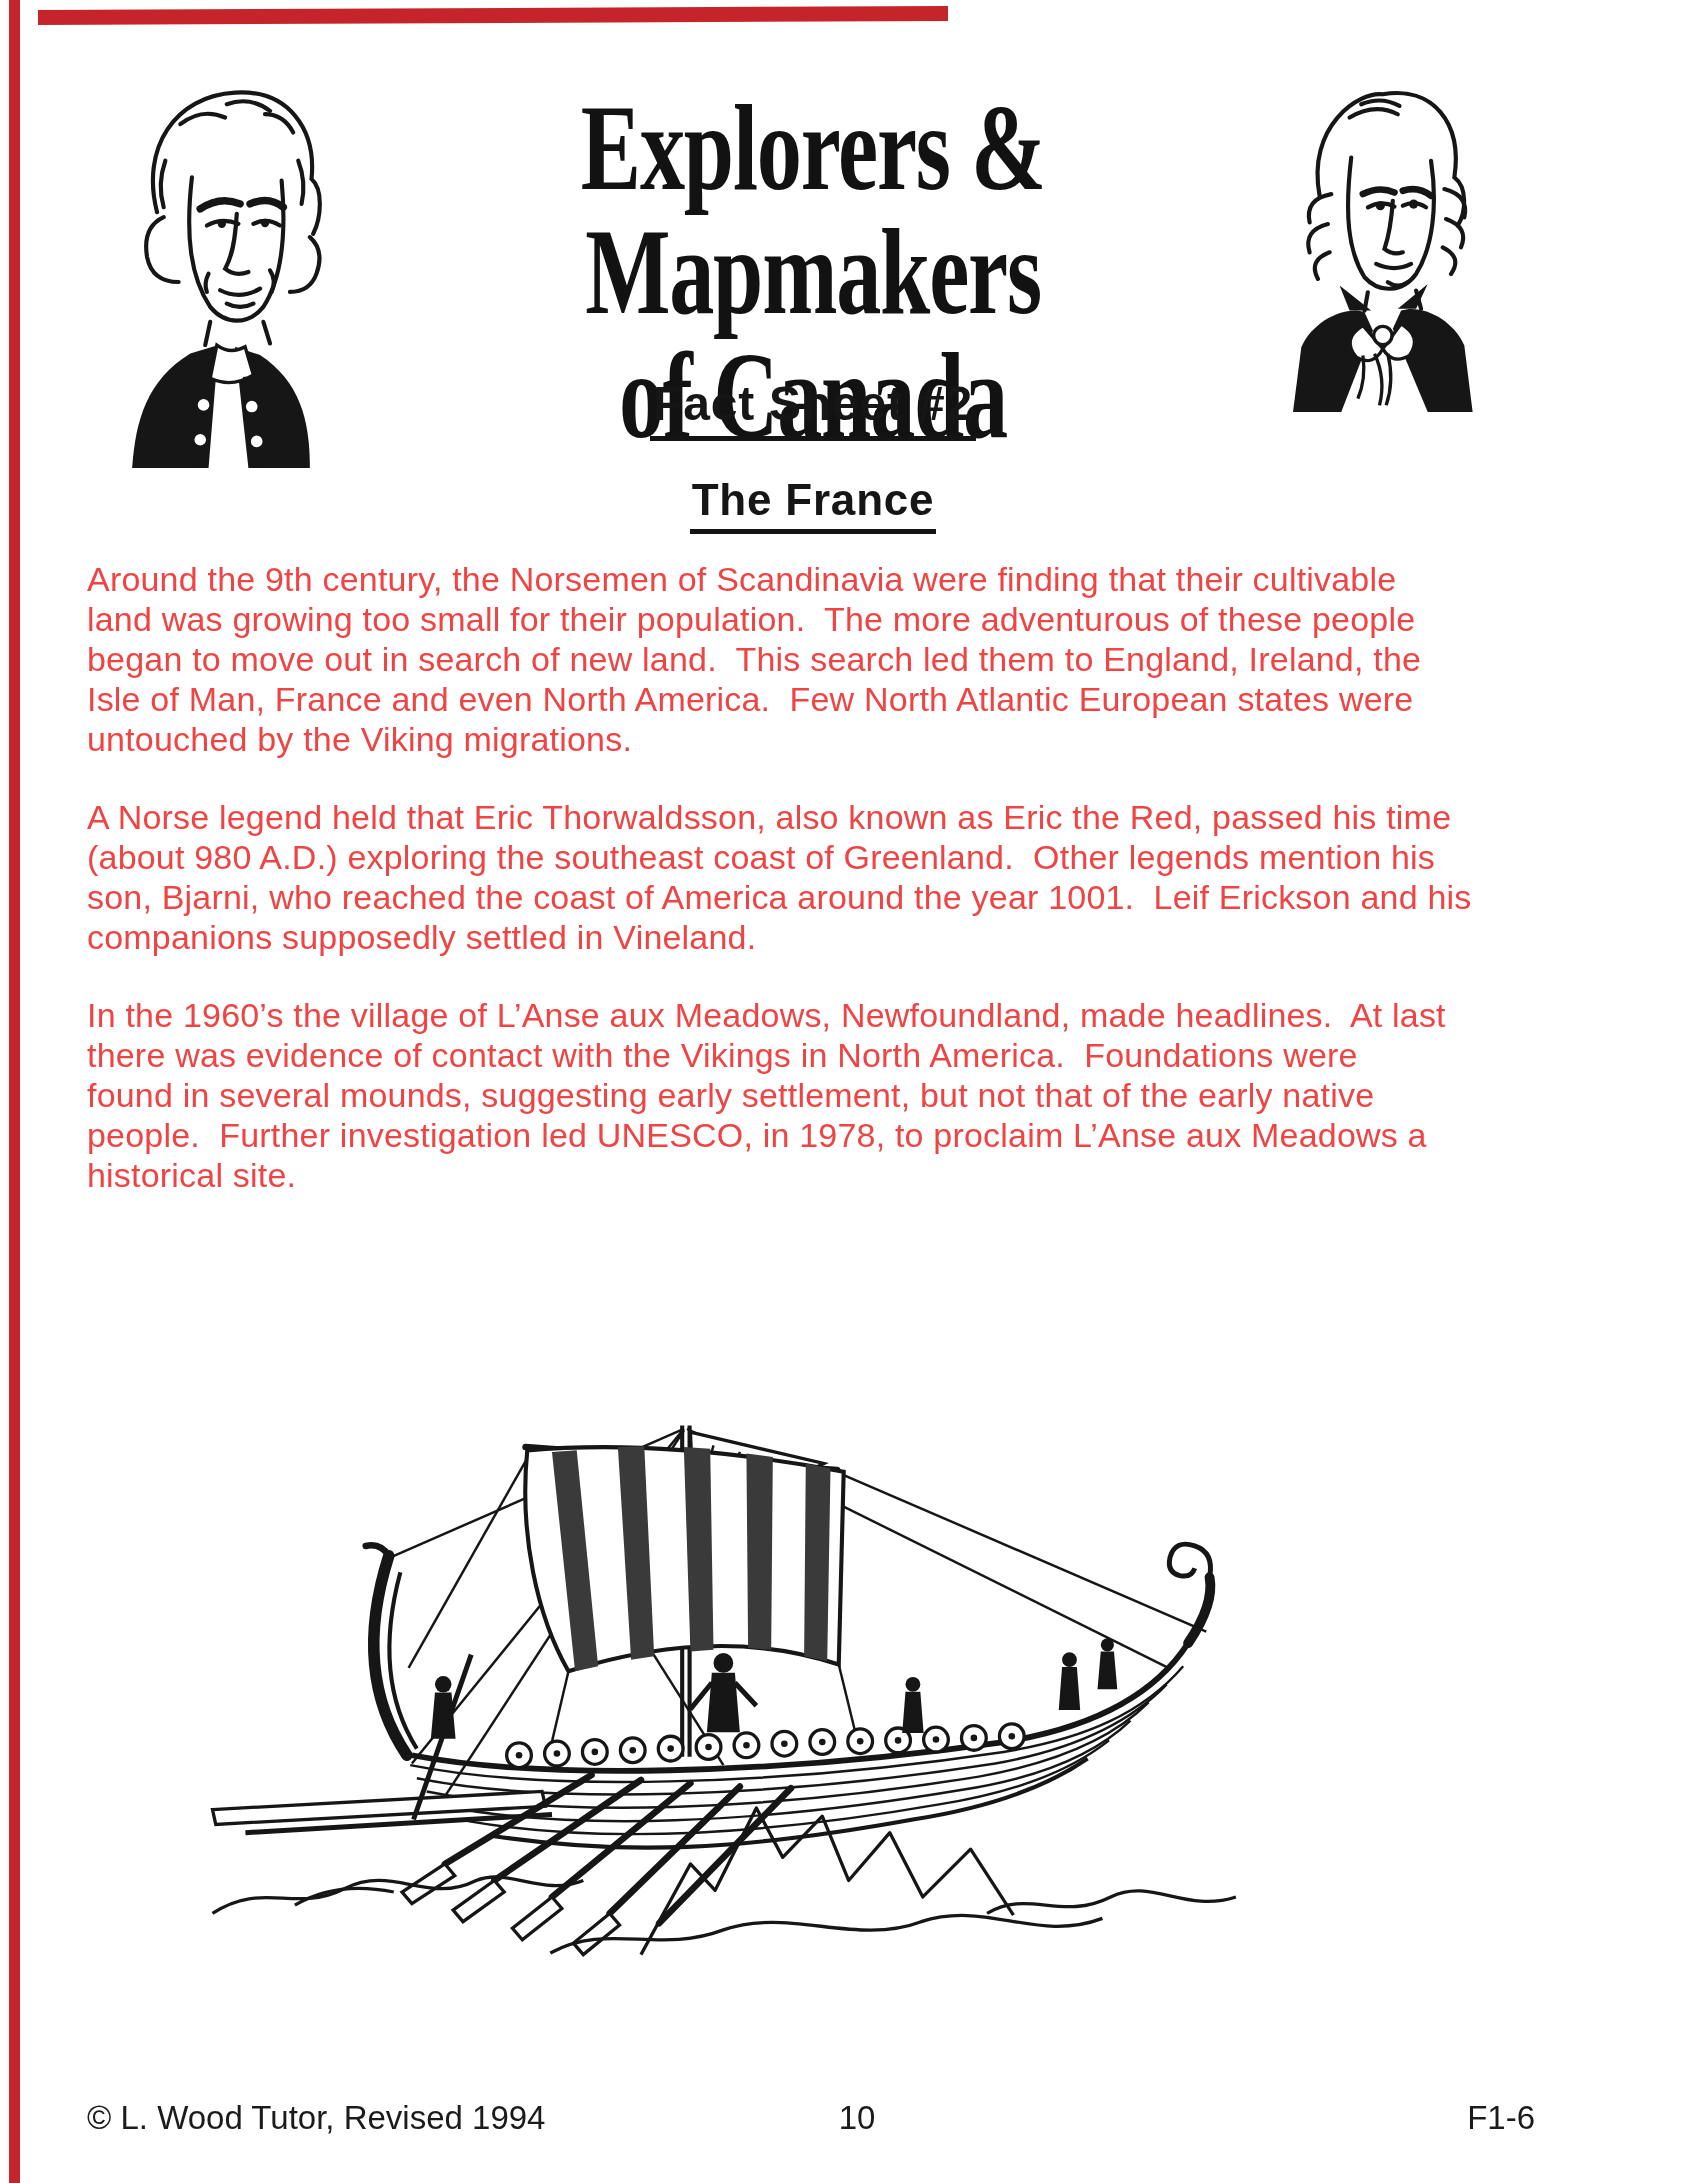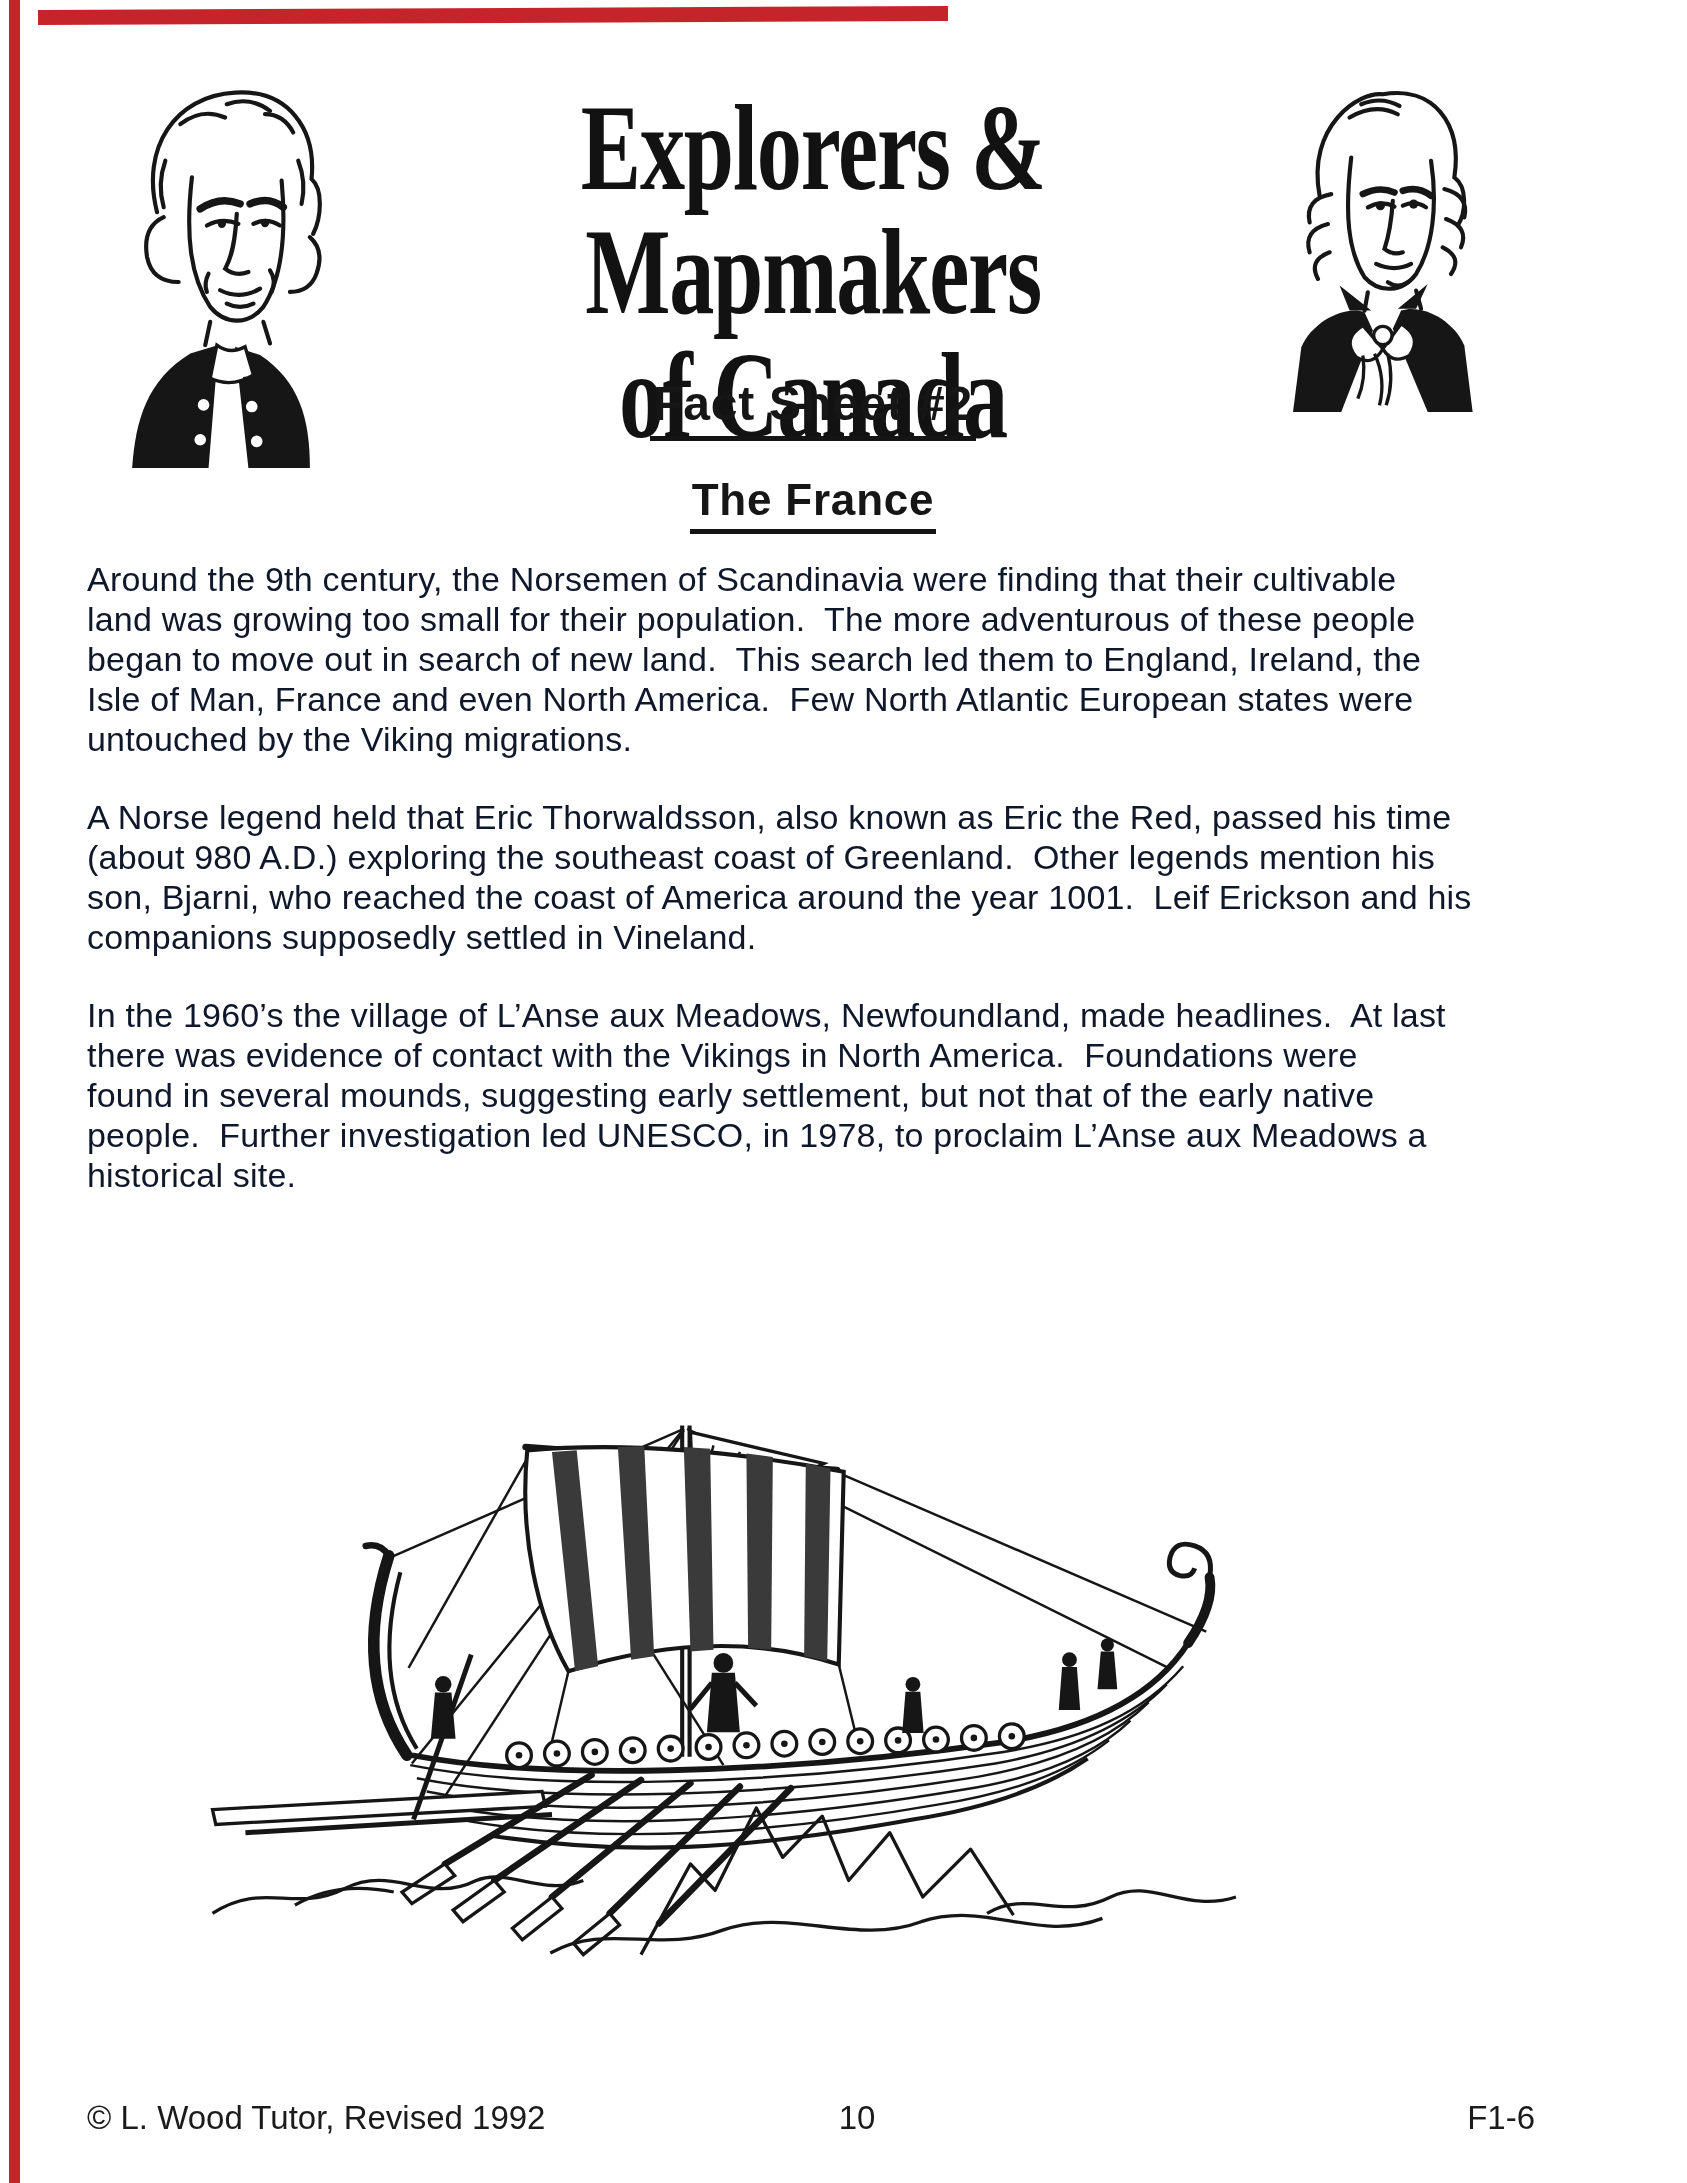--- a/index.html
+++ b/index.html
@@ -28,21 +28,21 @@
   .fact-sheet span{border-bottom:5.8px solid #141414;padding:0 3.3px 5.8px 3.3px;}
   .vikings{
     position:absolute;left:335px;top:475px;width:956px;text-align:center;
     font-size:44px;font-weight:bold;letter-spacing:0.8px;
   }
   .vikings span{border-bottom:5px solid #141414;padding:0 1.6px 5px 1.6px;}
 
   
   .body-text{
     position:absolute;left:87px;top:559px;width:1520px;
-    font-size:34px;line-height:40px;letter-spacing:0.2px;color:#0f172a;
+    font-size:34px;line-height:40px;letter-spacing:0.2px;color:#ef4444;
   }
   .body-text p{margin:0 0 38px 0;white-space:pre-wrap;}
 
   
   .ship{position:absolute;left:196px;top:1419px;width:1063px;height:548px;}
 
   
   .footer{position:absolute;left:0;top:2099px;width:1687px;font-size:33px;color:#1b1b1b;}
   .footer .copyright{position:absolute;left:87px;top:0;}
   .footer .page-number{position:absolute;left:857px;top:0;transform:translateX(-50%);font-weight:normal;}
@@ -274,19 +274,19 @@
     <g stroke="#161616" stroke-width="4" fill="none" stroke-linejoin="round">
       <path d="M540,650 L600,540 L630,572 L680,472 L712,532 L760,482 L792,560 L842,502 L882,580 L940,522 L992,602"></path>
       <path d="M20,600 C80,560 120,600 180,570 C240,540 280,590 340,560 C380,544 420,580 470,560"></path>
       <path d="M120,590 q50,-30 120,-16"></path>
       <path d="M960,600 C1010,570 1050,610 1110,580 C1160,556 1200,600 1262,580"></path>
       <path d="M430,648 C500,610 560,650 640,620 C720,592 800,640 880,610 C960,584 1020,636 1100,606"></path>
     </g>
   </svg>
 
   <div class="footer">
-    <span class="copyright">© L. Wood Tutor, Revised 1992</span>
+    <span class="copyright">© L. Wood Tutor, Revised 1994</span>
     <span class="page-number">10</span>
     <span class="doc-code">F1-6</span>
   </div>
 
 </div>
 
 
 </body></html>

